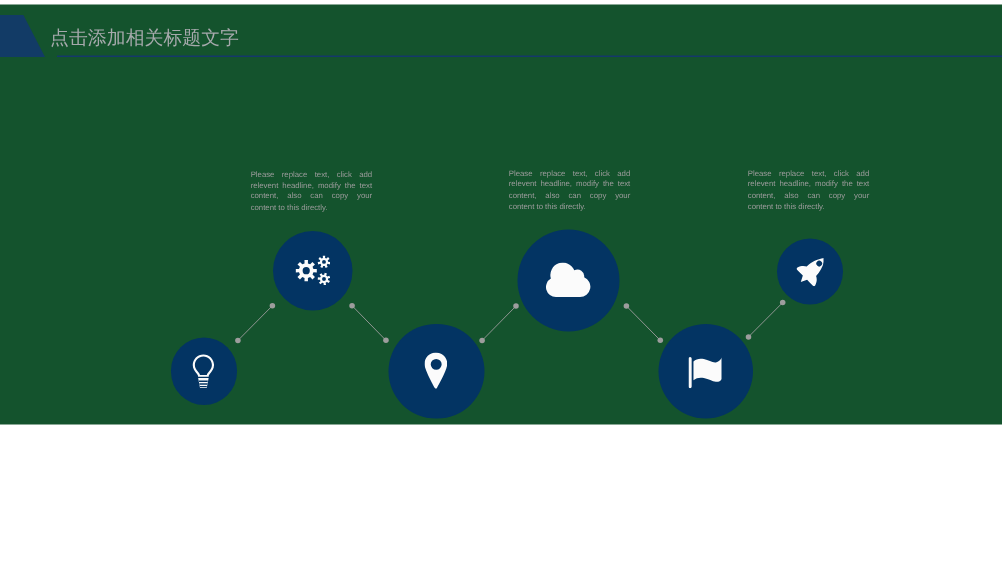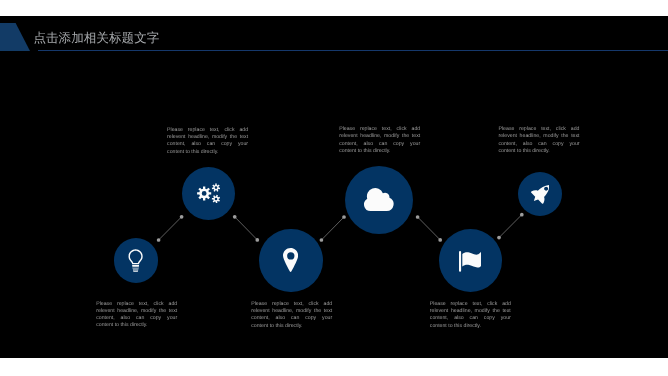--- a/index.html
+++ b/index.html
@@ -1,19 +1,19 @@
 <!DOCTYPE html>
 <html><head>
 <meta charset="utf-8">
 <style>
   html,body{margin:0;padding:0;}
   body{width:668px;height:376px;background:#ffffff;overflow:hidden;
        font-family:"Liberation Sans",sans-serif;position:relative;
        -webkit-font-smoothing:antialiased;text-rendering:geometricPrecision;}
-  #slide{position:absolute;left:0;top:16px;width:668px;height:342px;background:#000000;overflow:hidden;}
+  #slide{position:absolute;left:0;top:3px;width:668px;height:280px;background:#14532d;overflow:hidden;}
 
   
   .hdr-shape{position:absolute;left:0;top:7px;width:30px;height:28px;background:#123B66;
              clip-path:polygon(0 0, 52% 0, 100% 100%, 0 100%);}
   .hdr-title{position:absolute;left:33.4px;top:14.6px;font-size:12.6px;color:#a6a9ac;
              letter-spacing:0px;white-space:nowrap;line-height:14px;}
   .hdr-rule{position:absolute;left:38.3px;top:33.8px;width:629.7px;height:1.2px;background:#15386b;}
 
   
   .node{position:absolute;border-radius:50%;

